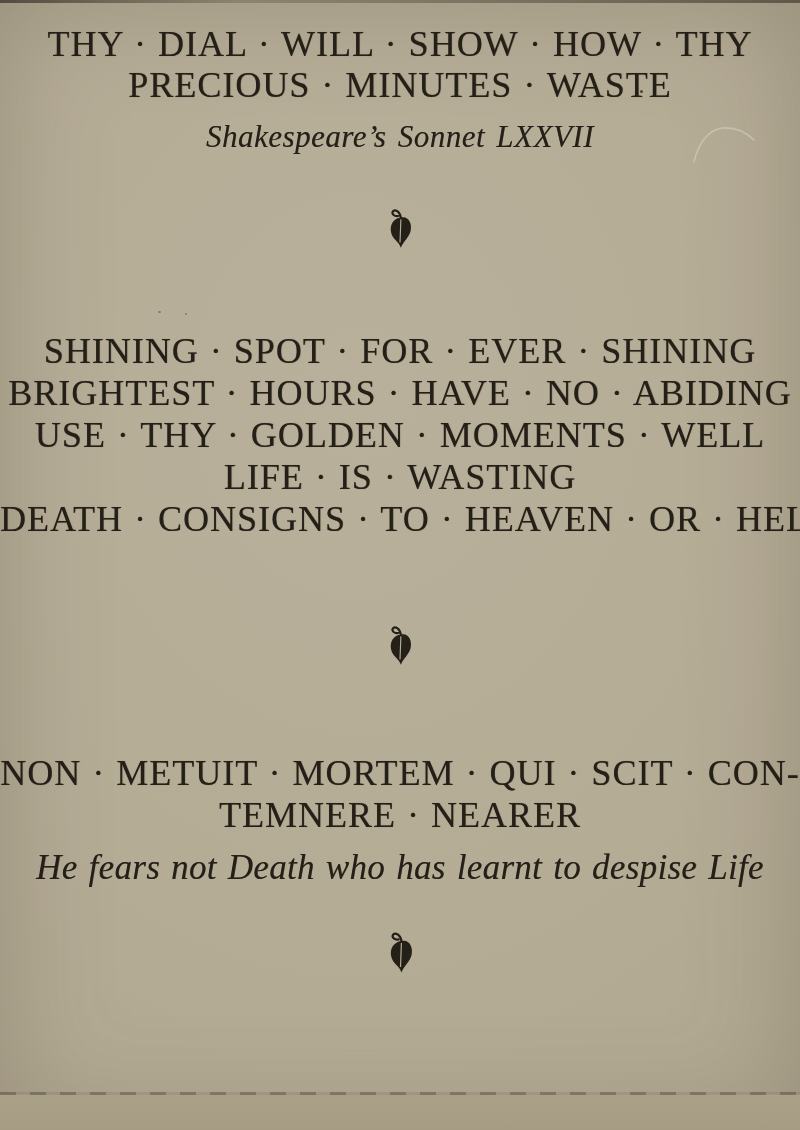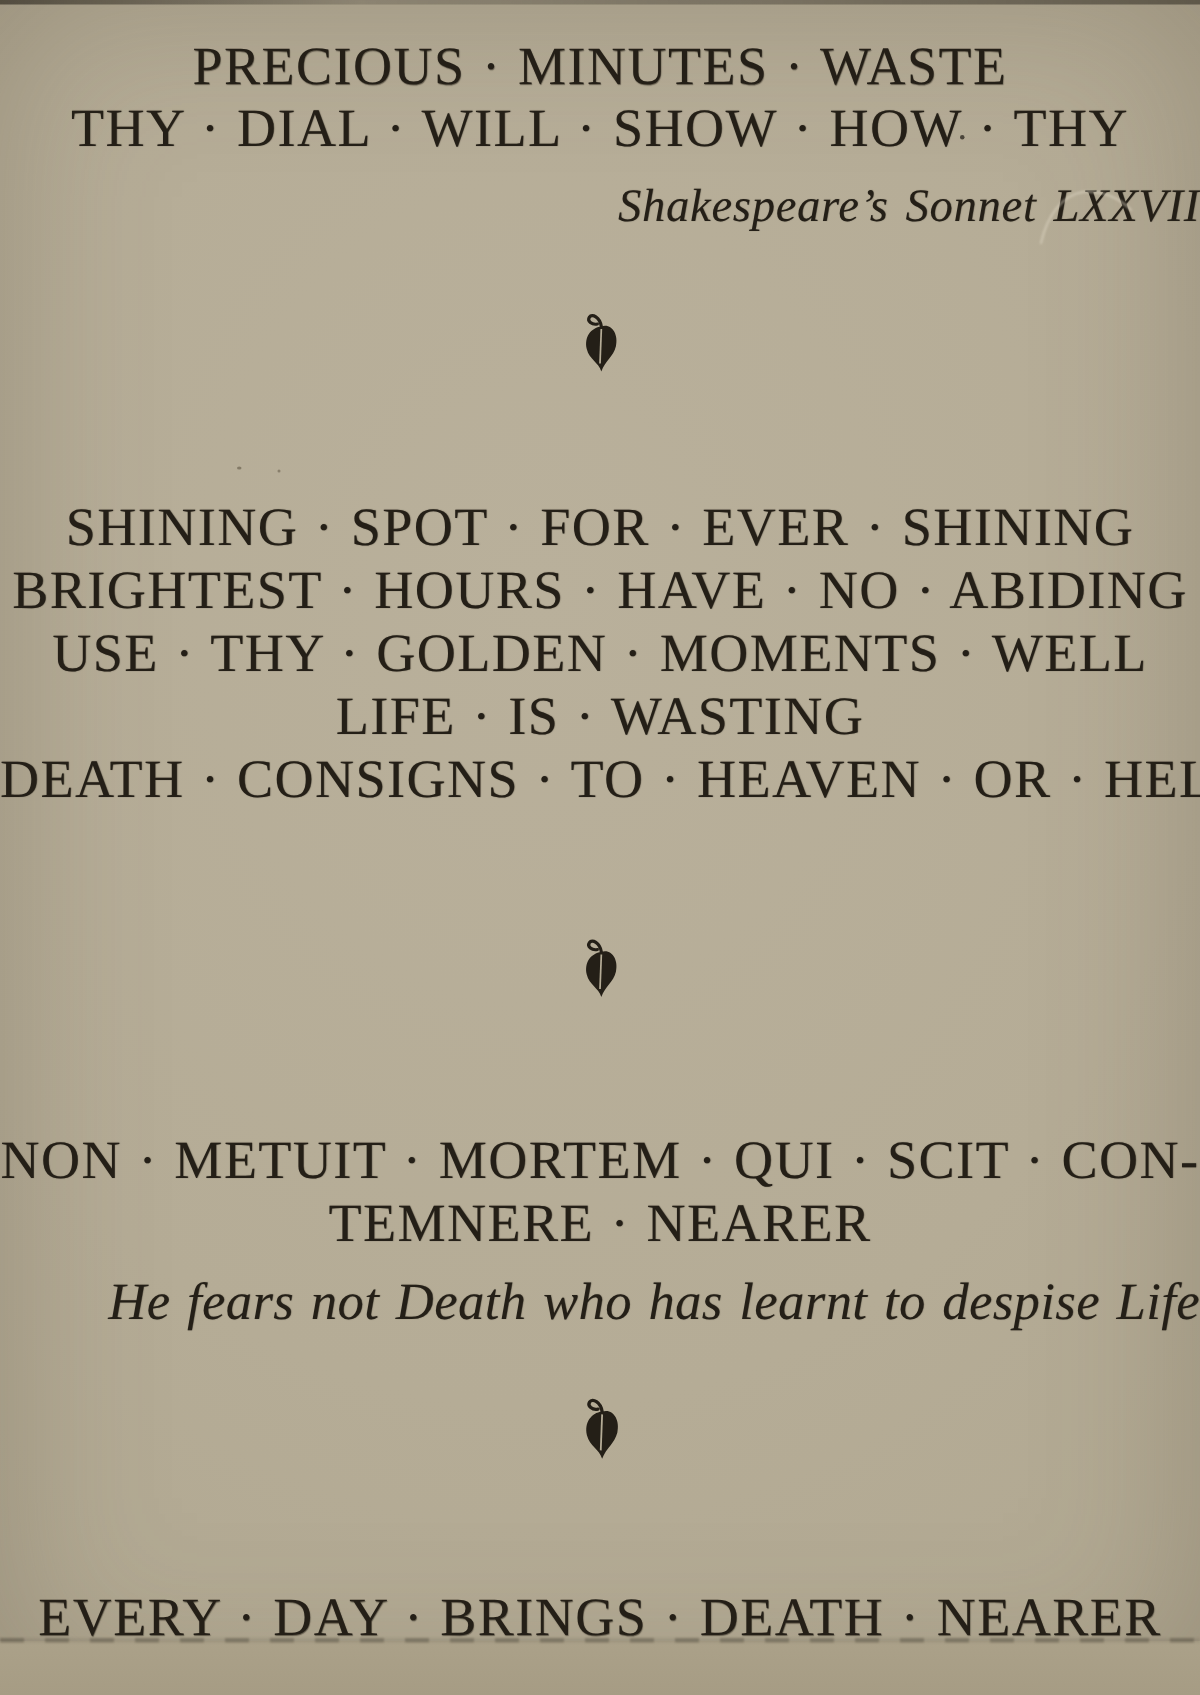--- a/index.html
+++ b/index.html
@@ -50,21 +50,21 @@
   .caps-block .vline {
     font-size: 36px; letter-spacing: 1px; word-spacing: 1px;
     line-height: 42px; white-space: nowrap;
     text-shadow: .3px .4px .7px rgba(32,27,19,.55);
   }
   .heading { top: 24px; }
   .heading .vline { line-height: 41px; }
   .wide .vline-wide, .vline-wide { word-spacing: 5px; text-align: center; }
   .italic-line {
     position: absolute; left: 0; right: 0;
-    text-align: right;
+    text-align: center;
     font-style: italic;
     white-space: nowrap;
     text-shadow: .3px .4px .6px rgba(32,27,19,.5);
   }
   .attribution { top: 119px; font-size: 31px; letter-spacing: .5px; word-spacing: 3px; }
   .translation { top: 848px; font-size: 35px; letter-spacing: .3px; word-spacing: 2px; }
   .verse1 { top: 330px; }
   .latin  { top: 752px; }
   .footer-line { top: 1057px; }
   .ornament {
@@ -85,22 +85,22 @@
   .speck-c { left: 185px; top: 313px; width: 2px; height: 2px; background: rgba(90,80,62,.5); }
 </style>
 </head>
 <body>
 
 <div class="page" style="--ink: #241f17;">
 
   <div class="top-edge"></div>
 
   <div class="caps-block heading">
+    <div class="vline">THY · DIAL · WILL · SHOW · HOW · THY</div>
     <div class="vline">PRECIOUS · MINUTES · WASTE</div>
-    <div class="vline">THY · DIAL · WILL · SHOW · HOW · THY</div>
   </div>
 
   <div class="italic-line attribution">Shakespeare’s Sonnet LXXVII</div>
 
   <div class="ornament orn-1">
     <span>
       <svg width="28" height="46" viewBox="0 0 30 52">
         <path d="M16,12 C15,5 9,2 7,5 C5,8 9,11 13,10.2" fill="none" stroke="#241f17" stroke-width="2.4" stroke-linecap="round"></path>
         <path d="M16,12 C24,9.5 29,18 27,27 C25,35 19,38 16,46 C14,39 7,37 5,29 C3,20 8,13 16,12 Z" fill="#241f17"></path>
         <path d="M16,14 L15,40" stroke="#b5ac96" stroke-width="1.3" fill="none"></path>
@@ -136,21 +136,20 @@
   <div class="ornament orn-3">
     <span>
       <svg width="29" height="48" viewBox="0 0 30 52">
         <path d="M16,12 C15,5 9,2 7,5 C5,8 9,11 13,10.2" fill="none" stroke="#241f17" stroke-width="2.4" stroke-linecap="round"></path>
         <path d="M16,12 C24,9.5 29,18 27,27 C25,35 19,38 16,46 C14,39 7,37 5,29 C3,20 8,13 16,12 Z" fill="#241f17"></path>
         <path d="M16,14 L15,40" stroke="#b5ac96" stroke-width="1.3" fill="none"></path>
       </svg>
     </span>
   </div>
 
-  <div class="caps-line footer-line">EVERY · DAY · BRINGS · DEATH · NEARER</div>
 
   <div class="bottom-edge"></div>
 
   <svg class="crease" viewBox="0 0 90 60">
     <path d="M14,44 C18,26 28,12 42,10 C56,9 66,14 74,22" fill="none" stroke="rgba(225,218,199,0.8)" stroke-width="1.6" stroke-linecap="round"></path>
   </svg>
   <div class="speck speck-a"></div>
   <div class="speck speck-b"></div>
   <div class="speck speck-c"></div>
 

